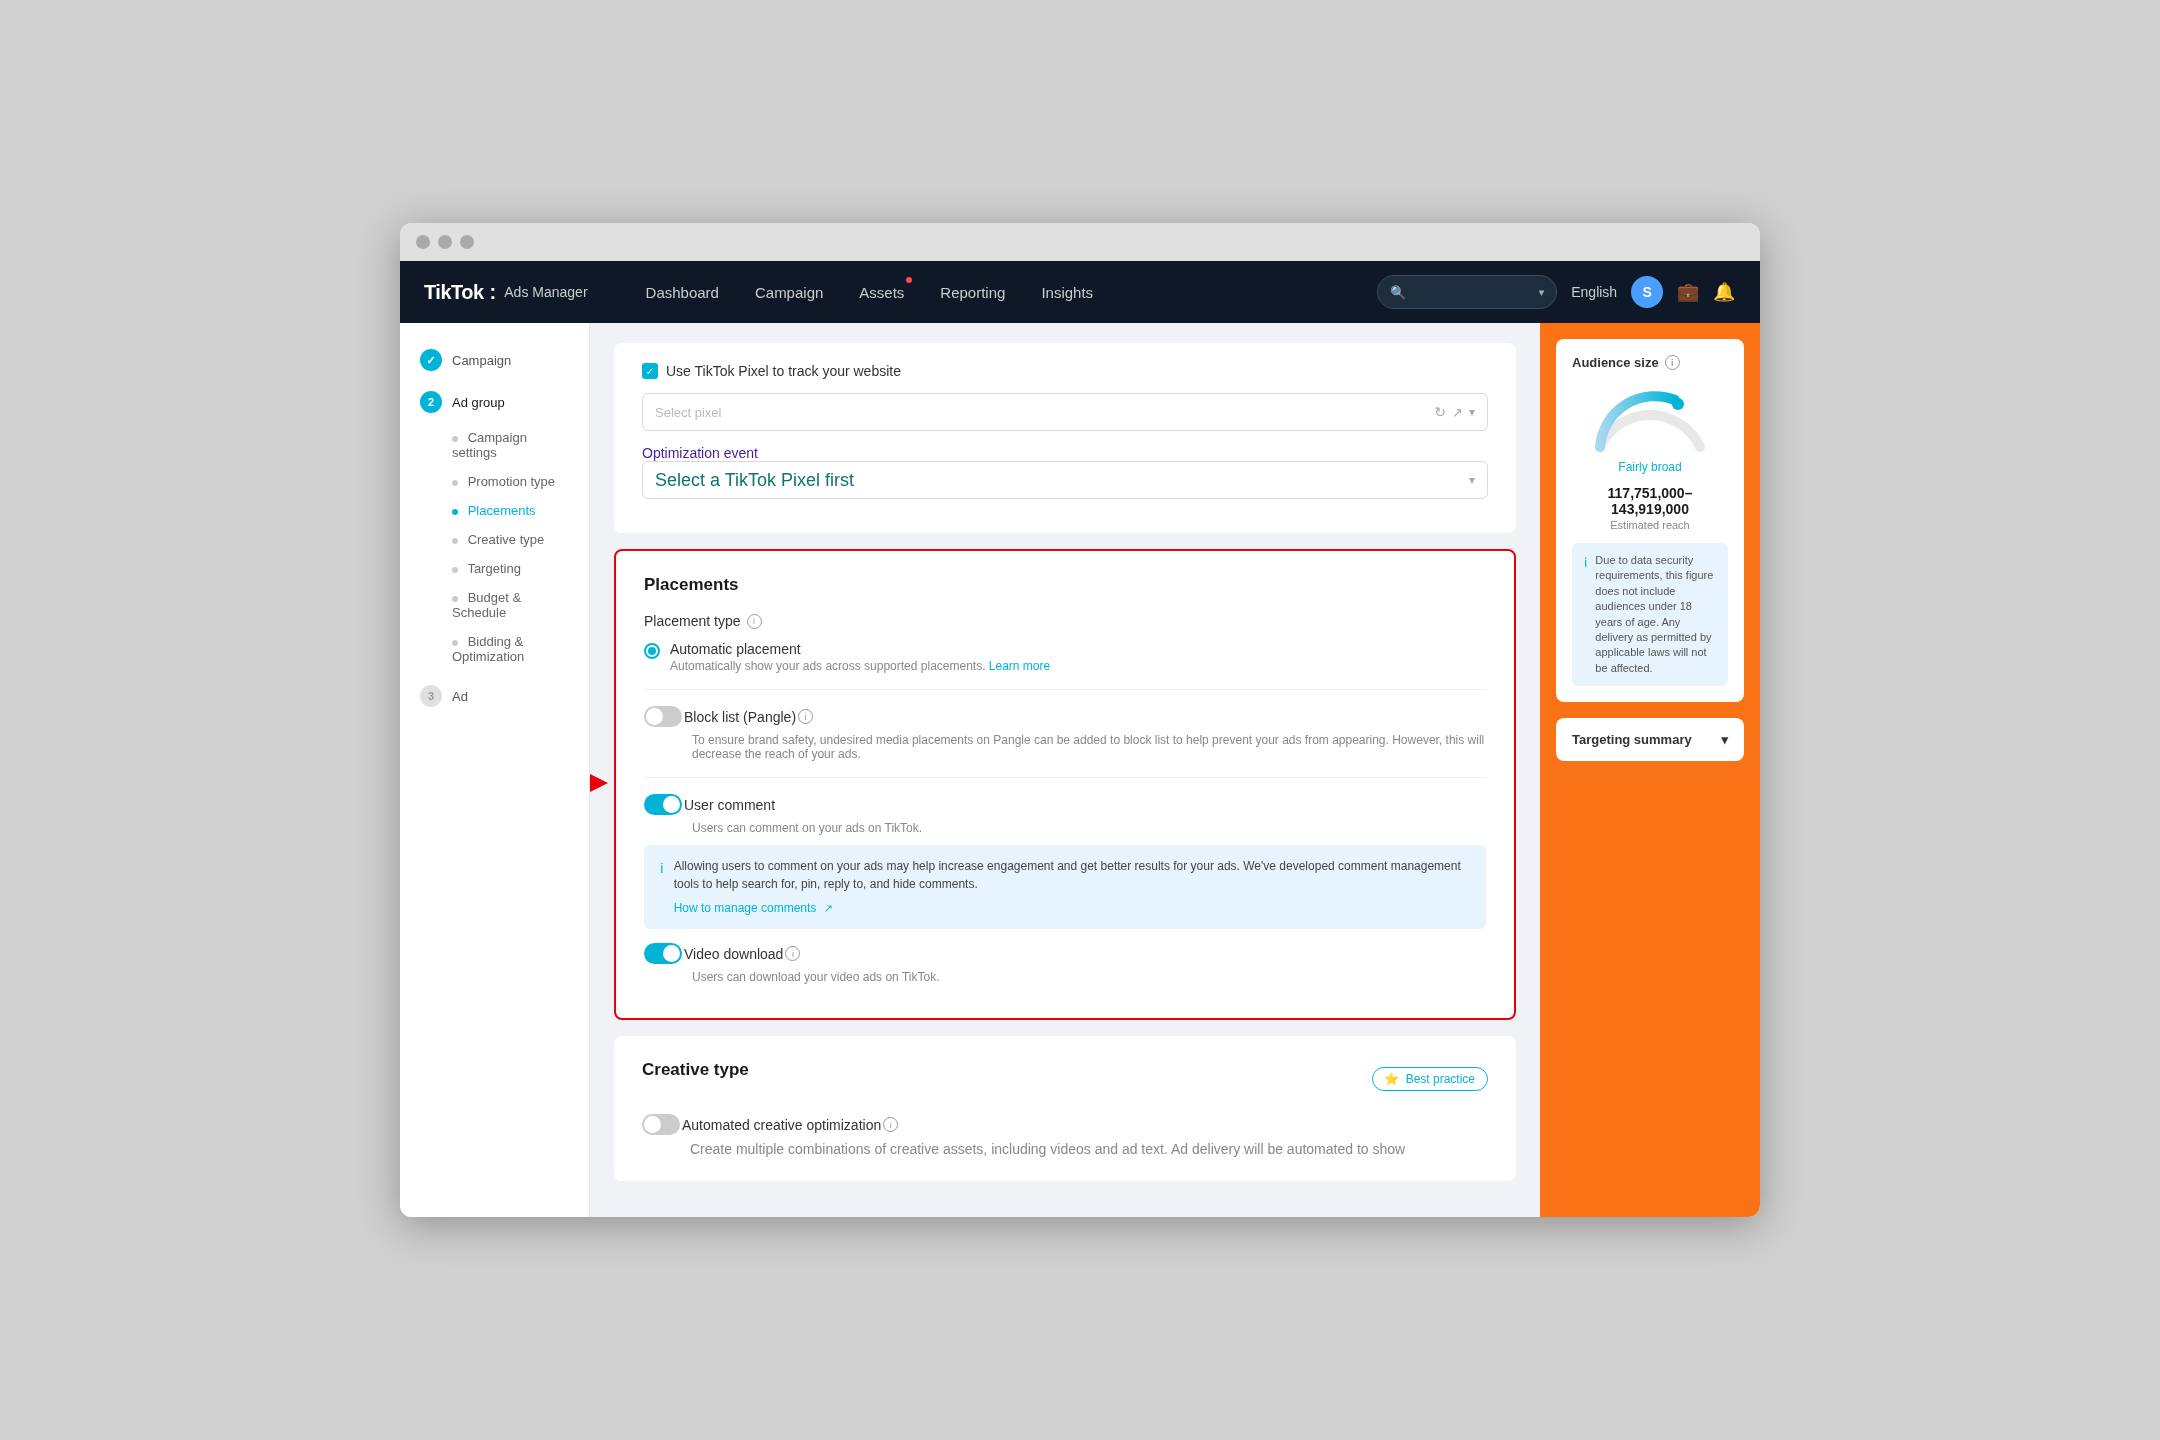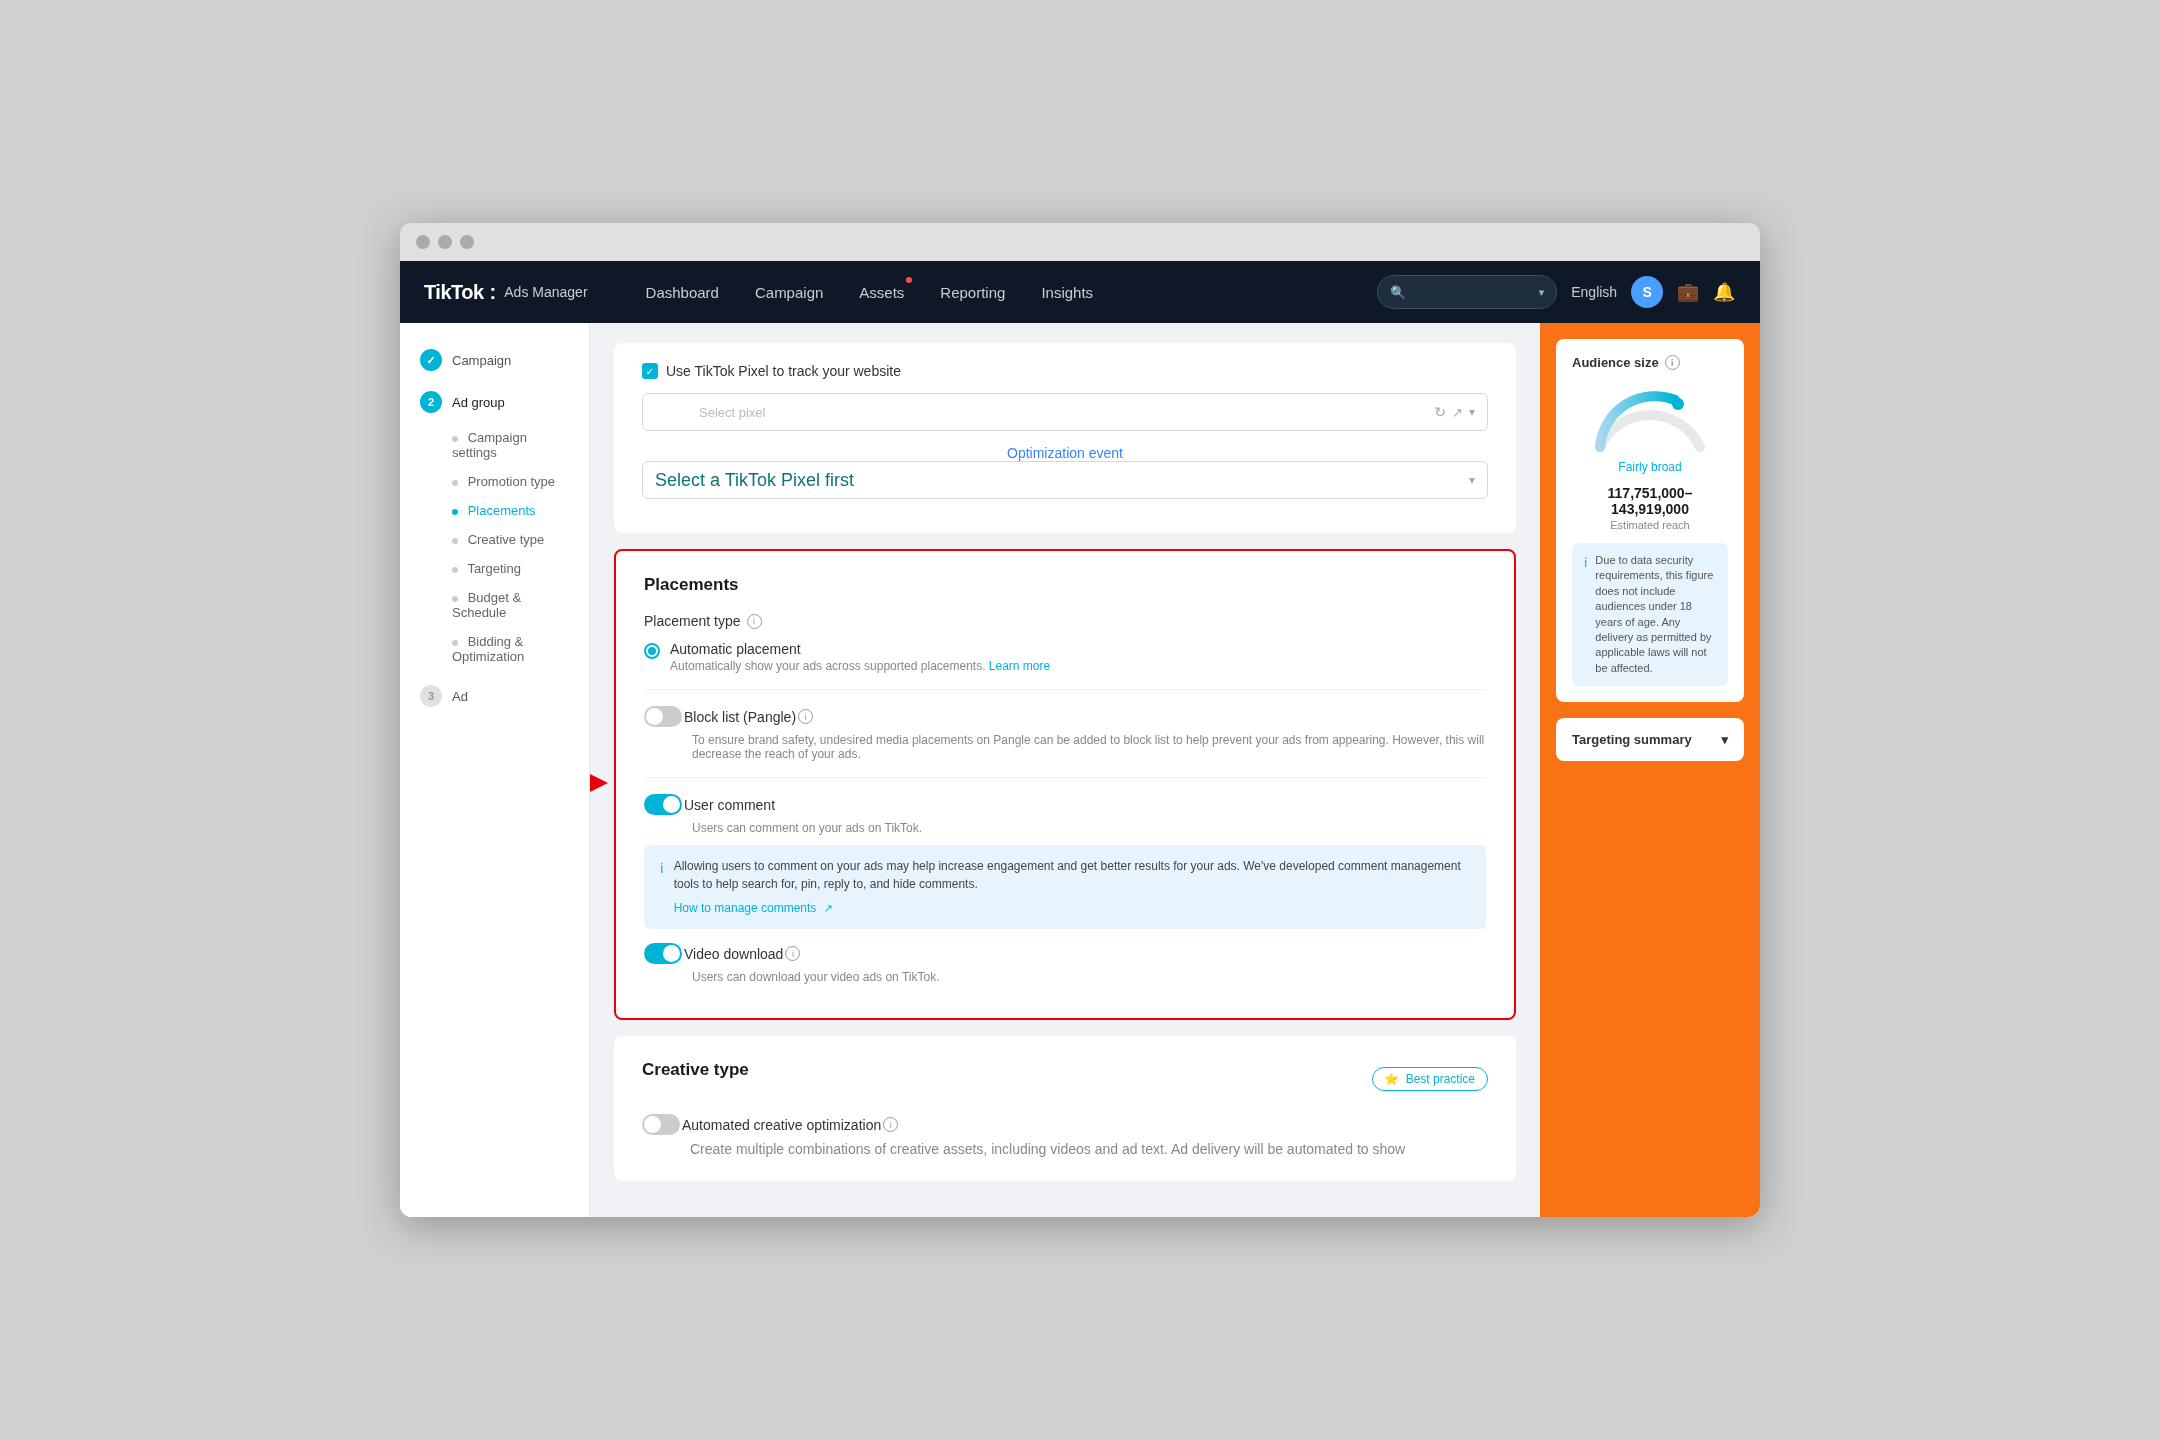--- a/index.html
+++ b/index.html
@@ -220,23 +220,22 @@
       font-size: 13px;
       color: #999;
       background: #fff;
       cursor: pointer;
       justify-content: space-between;
       margin-bottom: 14px;
     }
     .select-icons { display: flex; gap: 6px; align-items: center; }
     .section-label {
       font-size: 14px;
-      color: #3b82f6;
+      color: #4c1d95;
       font-weight: 500;
-      text-align: center;
     }
 
     
     .placements-card {
       background: #fff;
       border-radius: 8px;
       padding: 24px 28px;
       margin-bottom: 16px;
       border: 2.5px solid #e8000b;
       position: relative;
@@ -551,21 +550,21 @@
     </aside>
 
     <div class="content-area">
 
       <div class="pixel-section">
         <div class="checkbox-row">
           <div class="checkbox-box">✓</div>
           <span class="checkbox-label">Use TikTok Pixel to track your website</span>
         </div>
         <div class="select-field">
-          <span style="color:#bbb;margin-left:44px;">Select pixel</span>
+          <span style="color:#bbb;">Select pixel</span>
           <div class="select-icons">
             <span style="color:#aaa;font-size:14px;">↻</span>
             <span style="color:#aaa;font-size:13px;">↗</span>
             <span style="color:#aaa;font-size:12px;">▾</span>
           </div>
         </div>
         <div class="section-label">Optimization event</div>
         <div class="select-field">
           <span style="color:#0f766e;font-size:18px;">Select a TikTok Pixel first</span>
           <span style="color:#aaa;font-size:12px;">▾</span>

